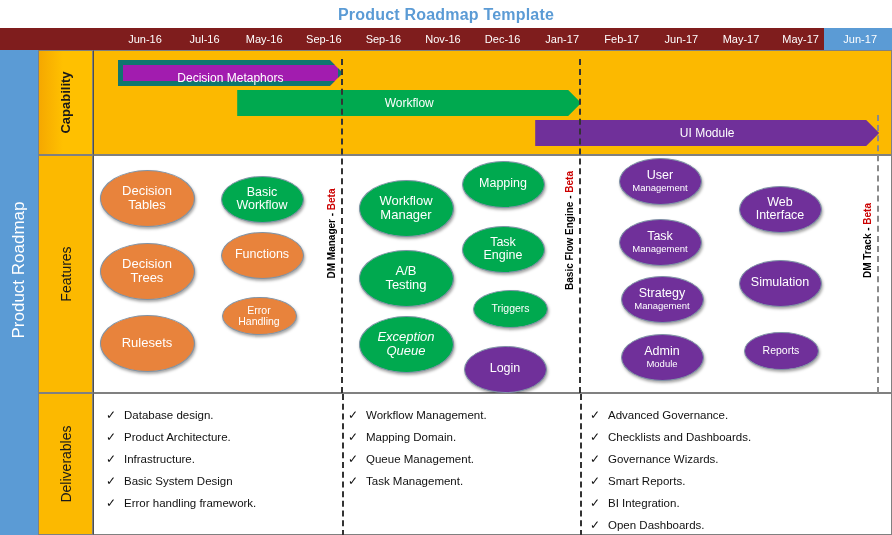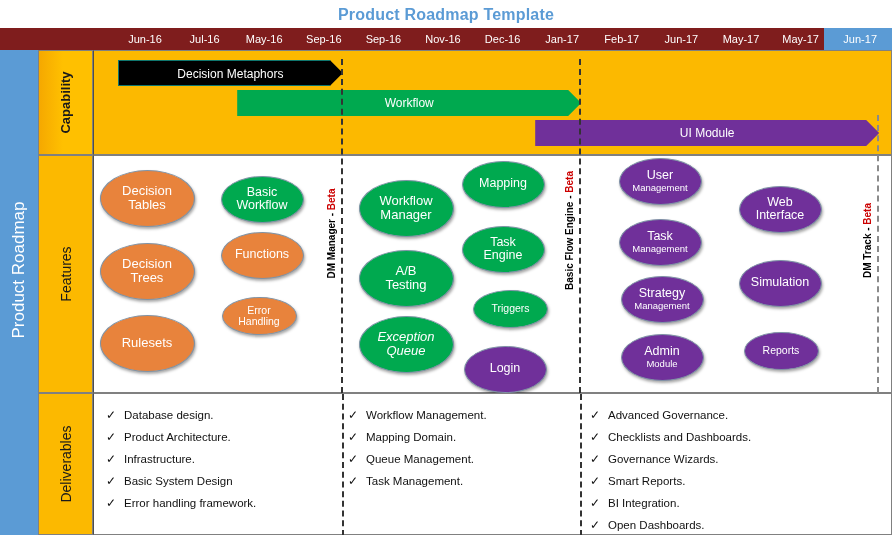--- a/index.html
+++ b/index.html
@@ -71,21 +71,21 @@
   
   .bar{
     position:absolute;height:26px;line-height:26px;
     color:#ffffff;font-size:12px;text-align:center;
     box-sizing:border-box;
   }
   .bar .lbl{position:relative;z-index:2;display:block;width:100%;text-align:center;}
   .bar.chev{
     clip-path:polygon(0 0, calc(100% - 13px) 0, 100% 50%, calc(100% - 13px) 100%, 0 100%);
   }
-  .bar.orange{background:#000000;border:1px solid #0f766e;}
+  .bar.orange{background:#a21caf;border:5px solid #0f766e;}
   .bar.green{background:#00A94F;}
   .bar.purple{background:#70309A;}
 
   
   .mline{
     position:absolute;width:0;border-left:2px dashed #333333;
   }
   .mline.grey{border-left:2px dashed #8a8a8a;}
   .mlabel{
     position:absolute;width:16px;

